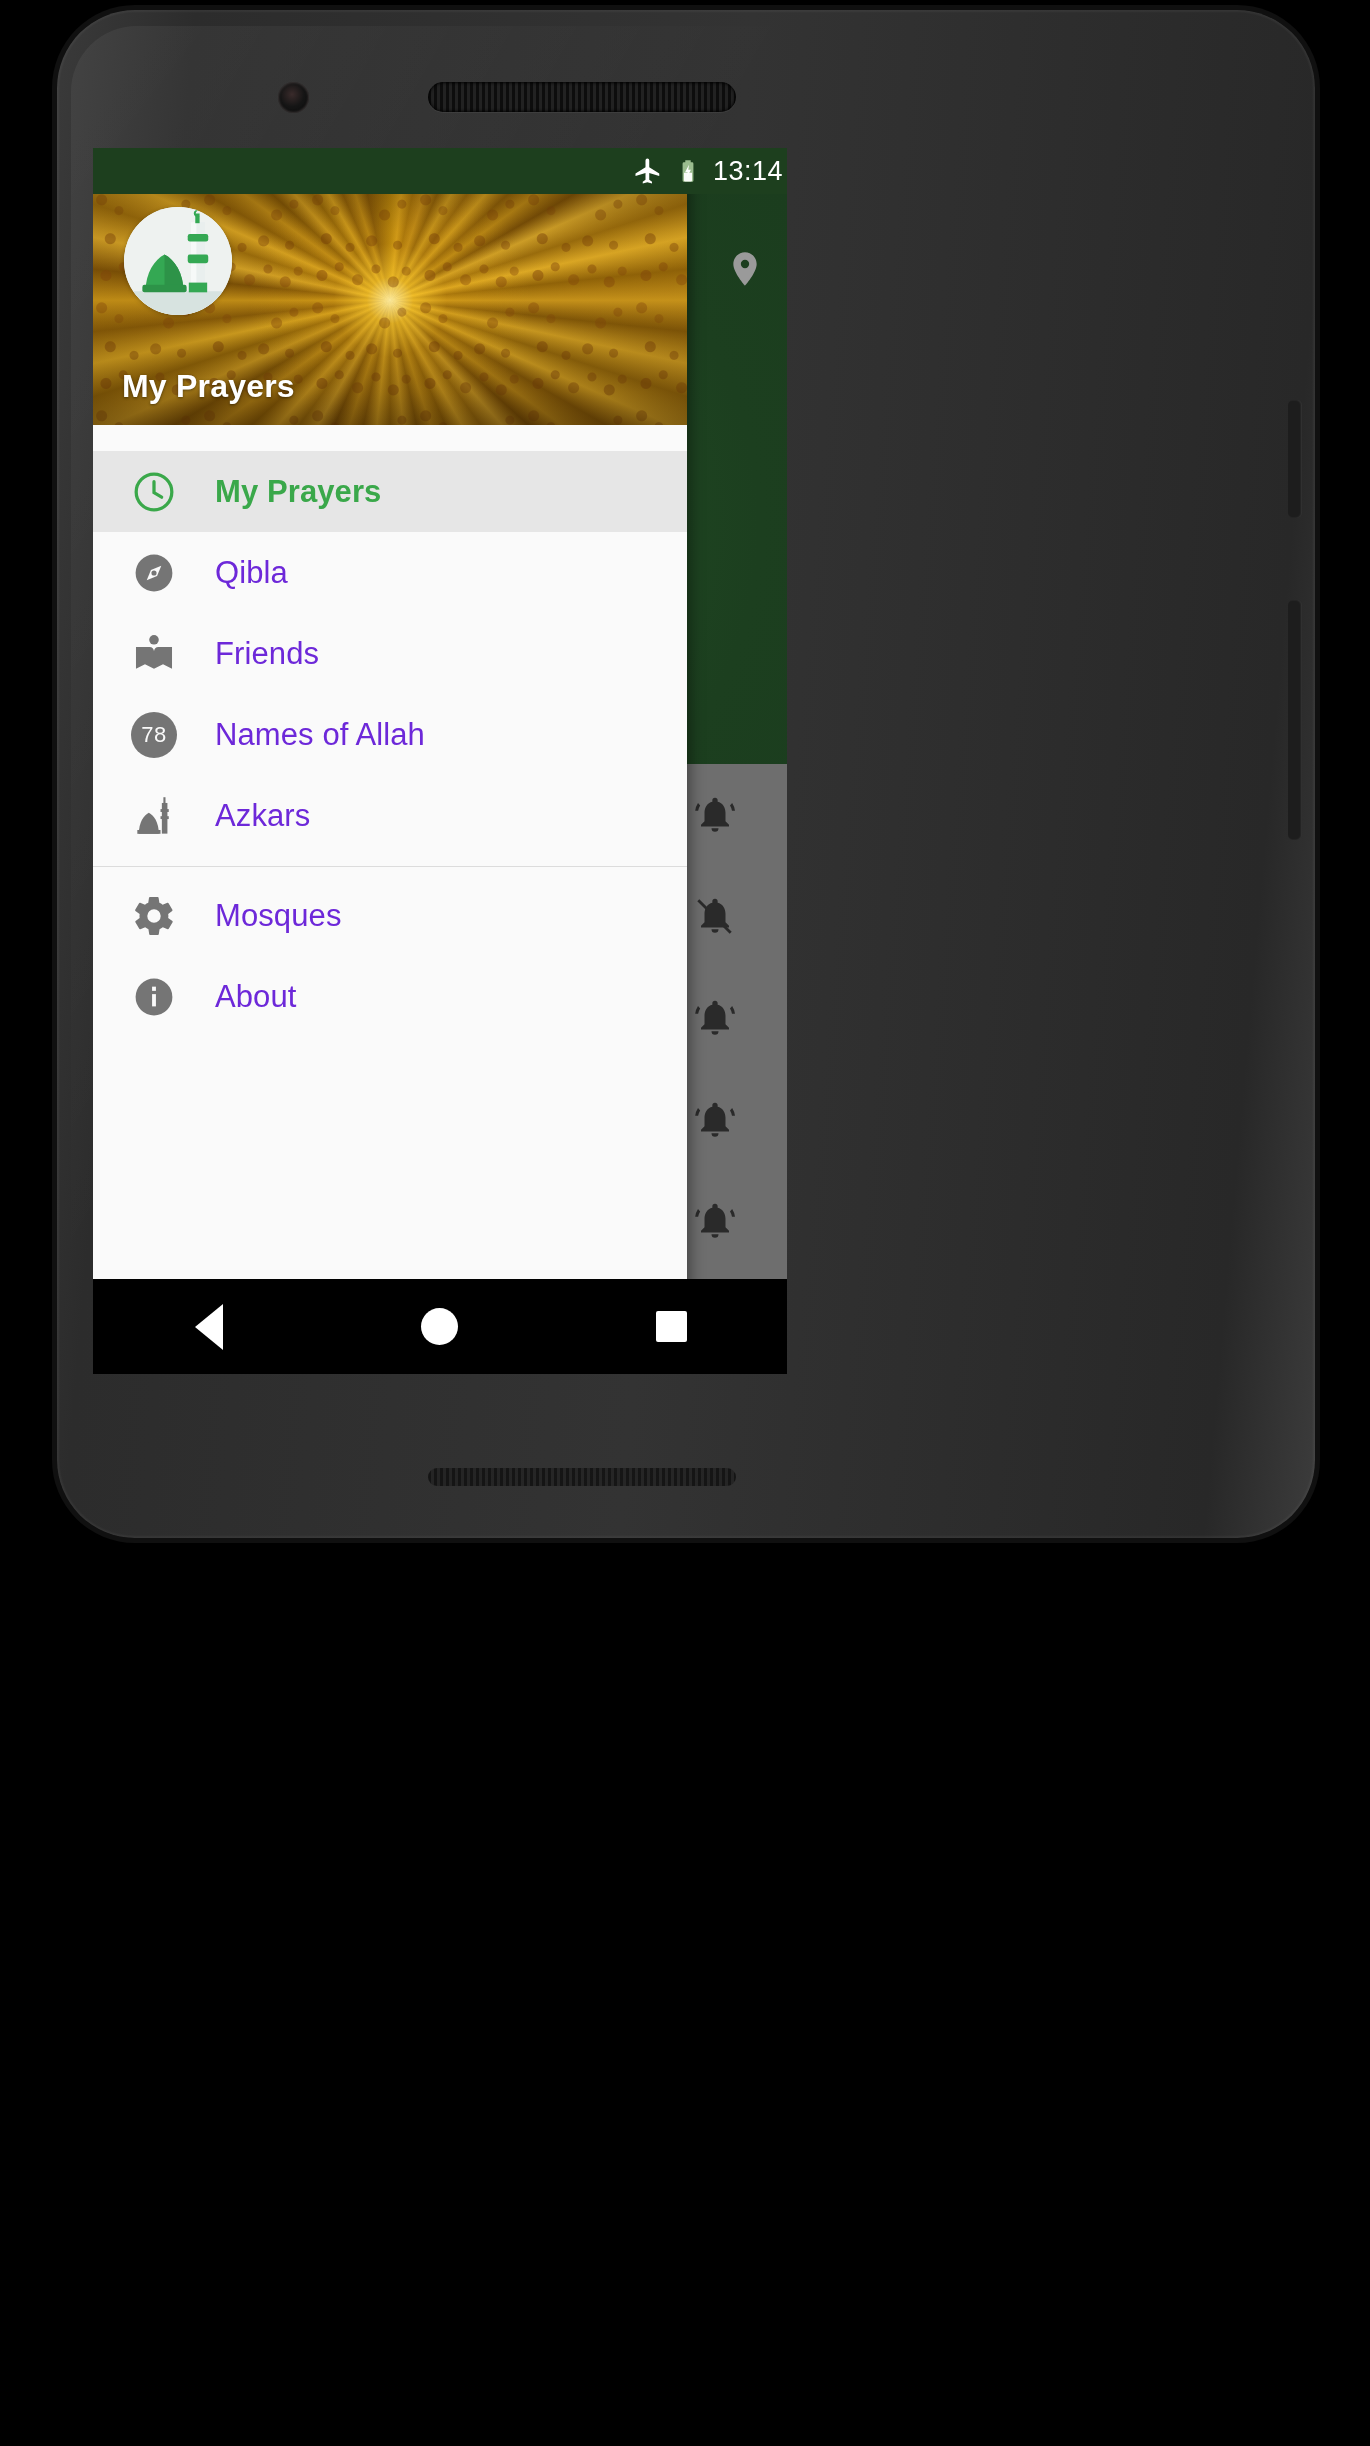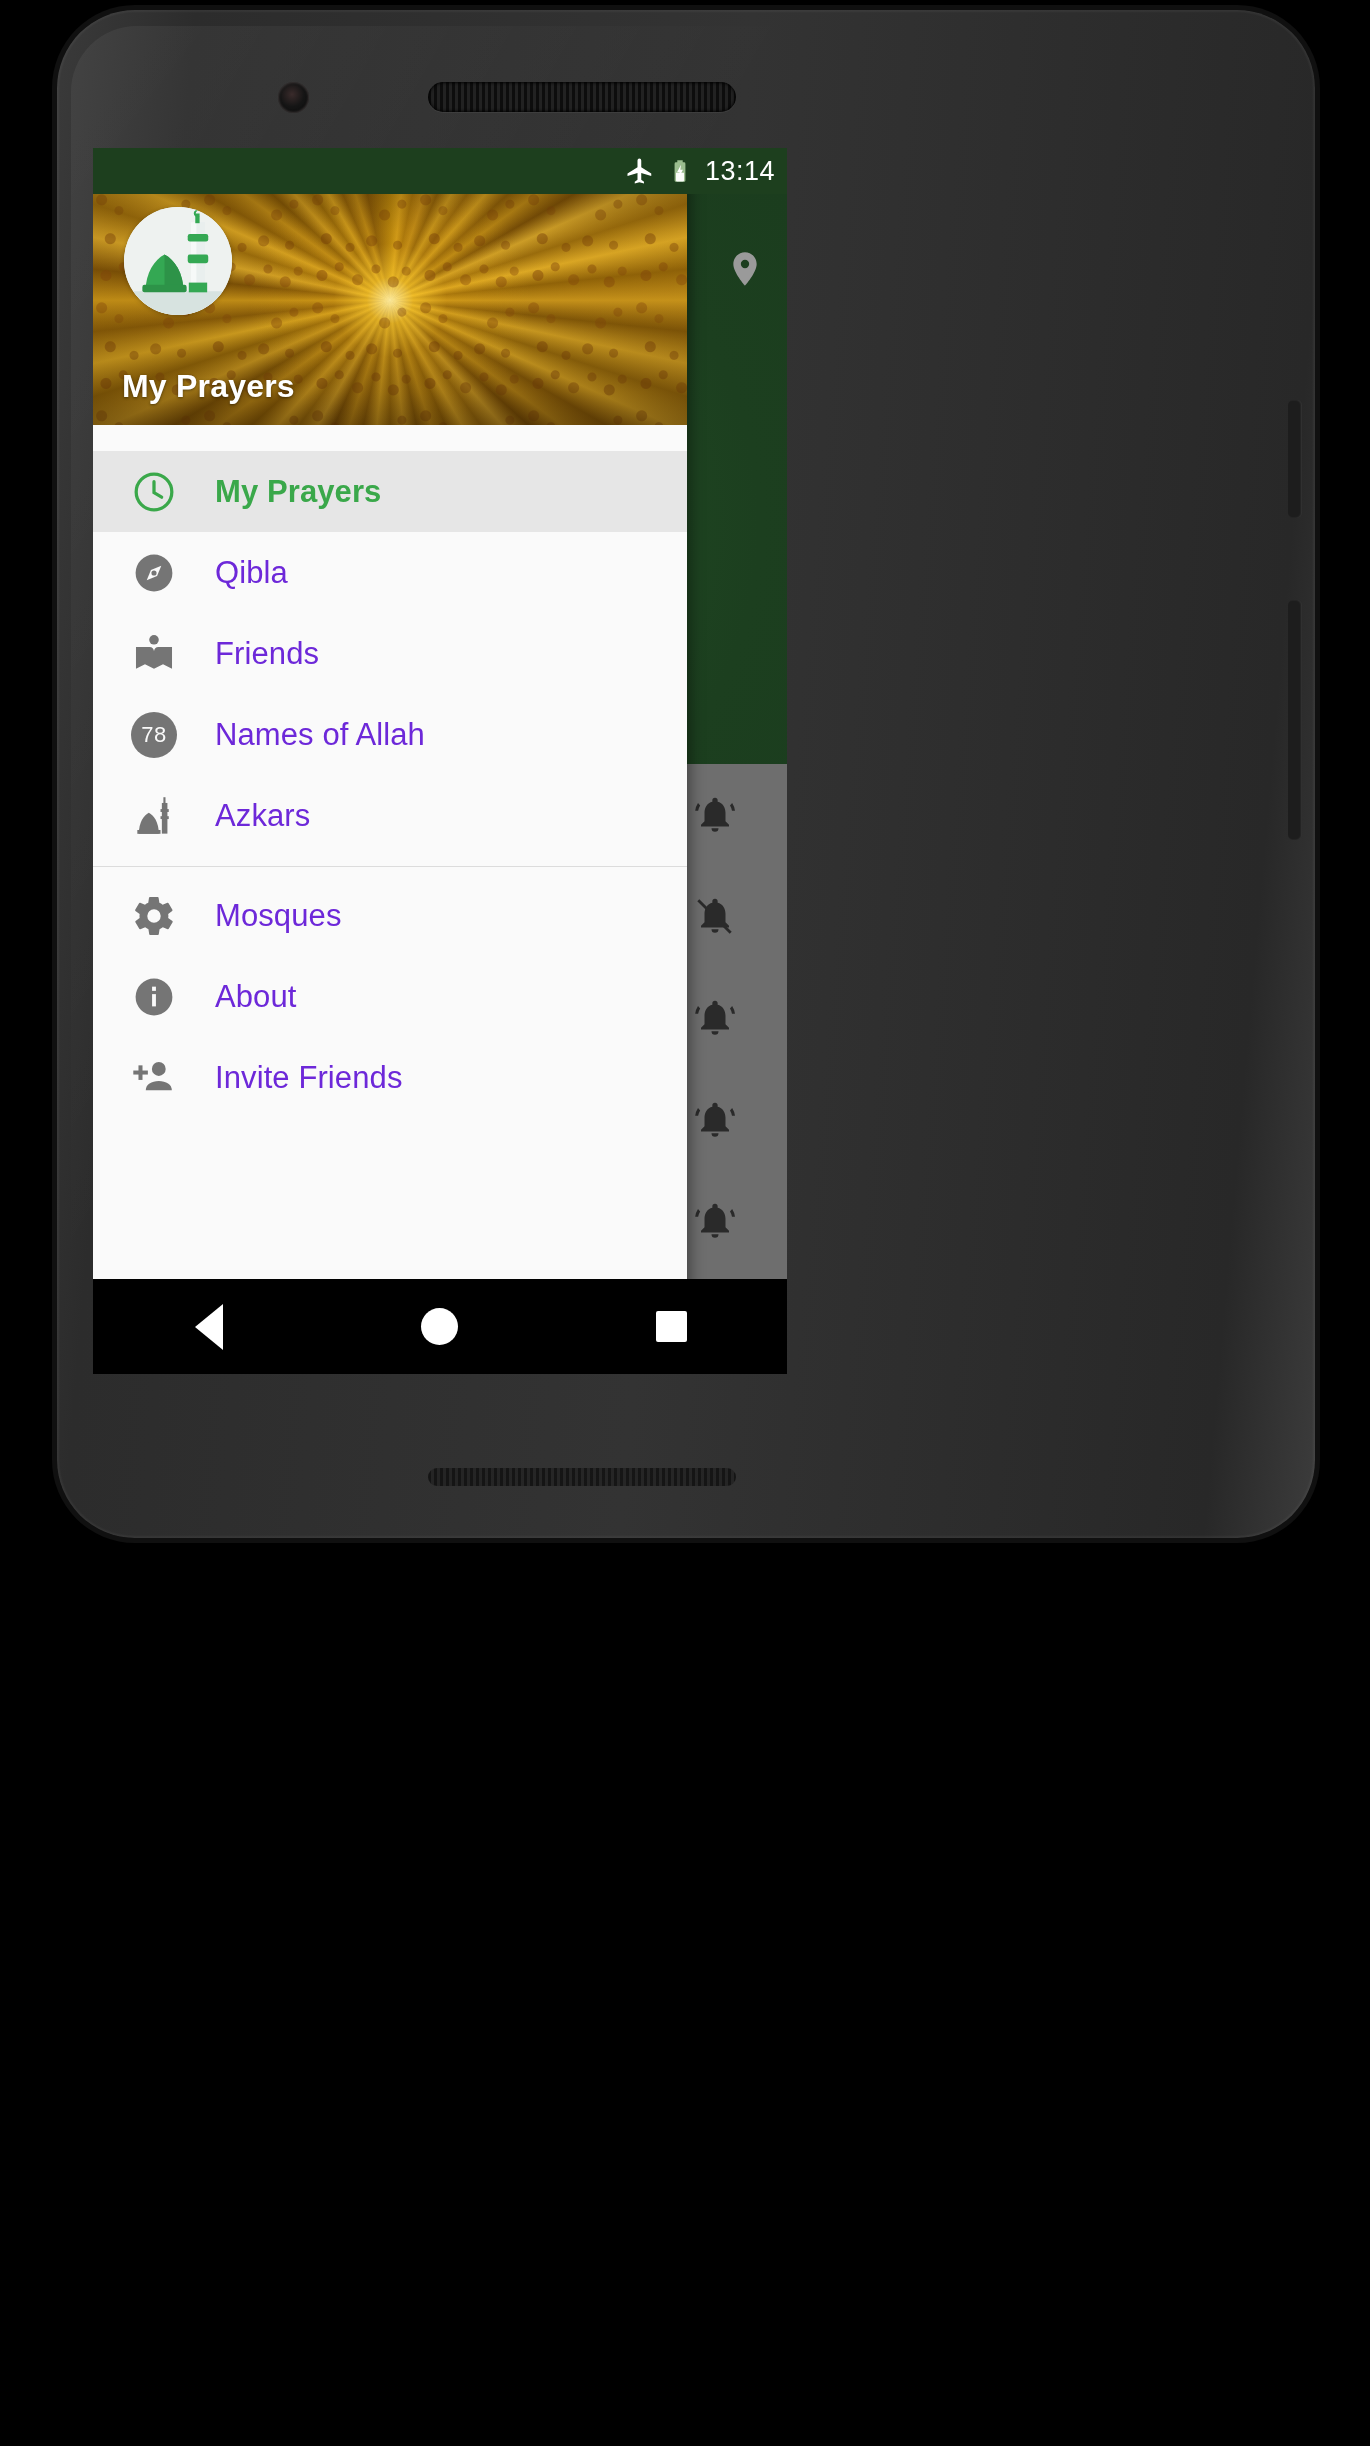--- a/index.html
+++ b/index.html
@@ -55,21 +55,21 @@
   #screen{
     position:absolute; left:93px; top:148px;
     width:694px; height:1226px;
     overflow:hidden; background:#1d4220;
   }
 
   
   #status-bar{
     position:absolute; left:0; top:0; width:100%; height:46px;
     background:#1d3f1e; display:flex; align-items:center;
-    justify-content:flex-end; padding-right:12px; gap:12px; z-index:40;
+    justify-content:flex-end; padding-right:4px; gap:12px; z-index:40;
   }
   #status-bar .sb-icon{ display:flex; align-items:center; }
   #status-time{
     color:#fff; font-size:27px; letter-spacing:.5px; font-weight:400;
   }
 
   
   #app-bg{
     position:absolute; left:0; top:46px; width:100%; height:1180px;
     background:#1d4220;
@@ -382,31 +382,20 @@
         <span class="menu-icon">
           <svg viewBox="0 0 24 24" width="46" height="46">
             <circle cx="12" cy="12" r="9.6" fill="#757575"></circle>
             <rect x="11" y="10.5" width="2" height="6.4" fill="#fafafa"></rect>
             <rect x="11" y="6.6" width="2" height="2.2" fill="#fafafa"></rect>
           </svg>
         </span>
         <span class="menu-label">About</span>
       </div>
 
-      <div class="menu-item">
-        <span class="menu-icon">
-          <svg viewBox="0 0 24 24" width="46" height="46">
-            <circle cx="14.5" cy="7.3" r="3.6" fill="#757575"></circle>
-            <path d="M7.7 18.4c0-3 3-4.8 6.8-4.8s6.8 1.8 6.8 4.8z" fill="#757575"></path>
-            <rect x="1.2" y="8.1" width="7.6" height="2.1" fill="#757575"></rect>
-            <rect x="3.9" y="5.4" width="2.1" height="7.6" fill="#757575"></rect>
-          </svg>
-        </span>
-        <span class="menu-label">Invite Friends</span>
-      </div>
 
     </div>
   </div>
 
   <div id="status-bar">
     <span class="sb-icon">
       <svg viewBox="0 0 24 24" width="30" height="30">
           <path d="M21 16v-2l-8-5V3.5a1.5 1.5 0 0 0-3 0V9l-8 5v2l8-2.5V19l-2.2 1.5V22l3.7-1 3.7 1v-1.5L13 19v-5.5z" fill="#ffffff"></path>
         </svg>
     </span>

